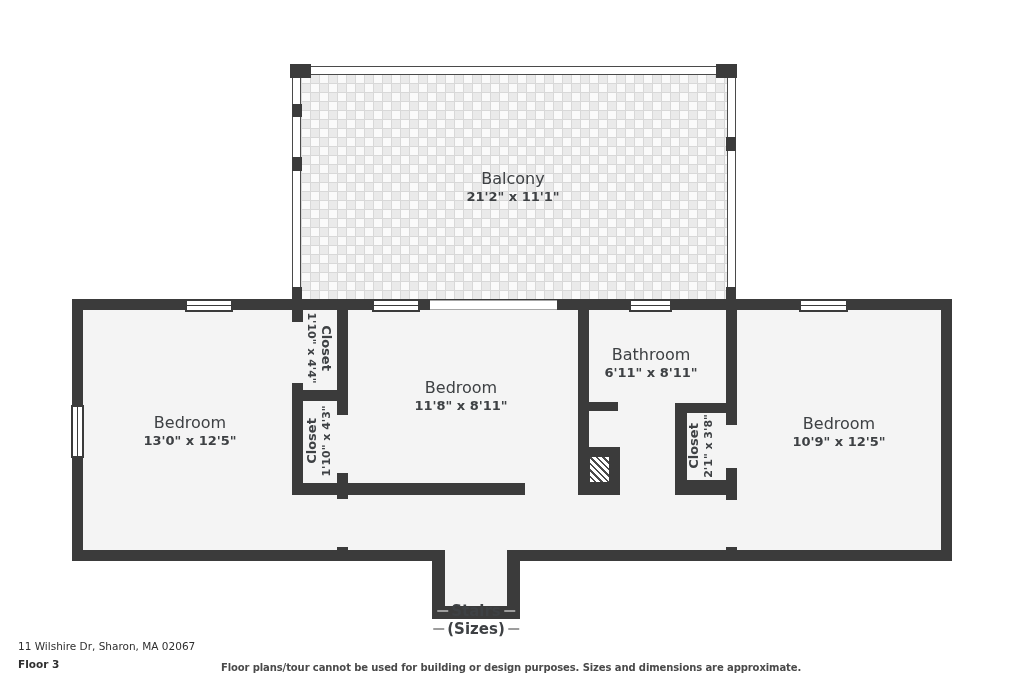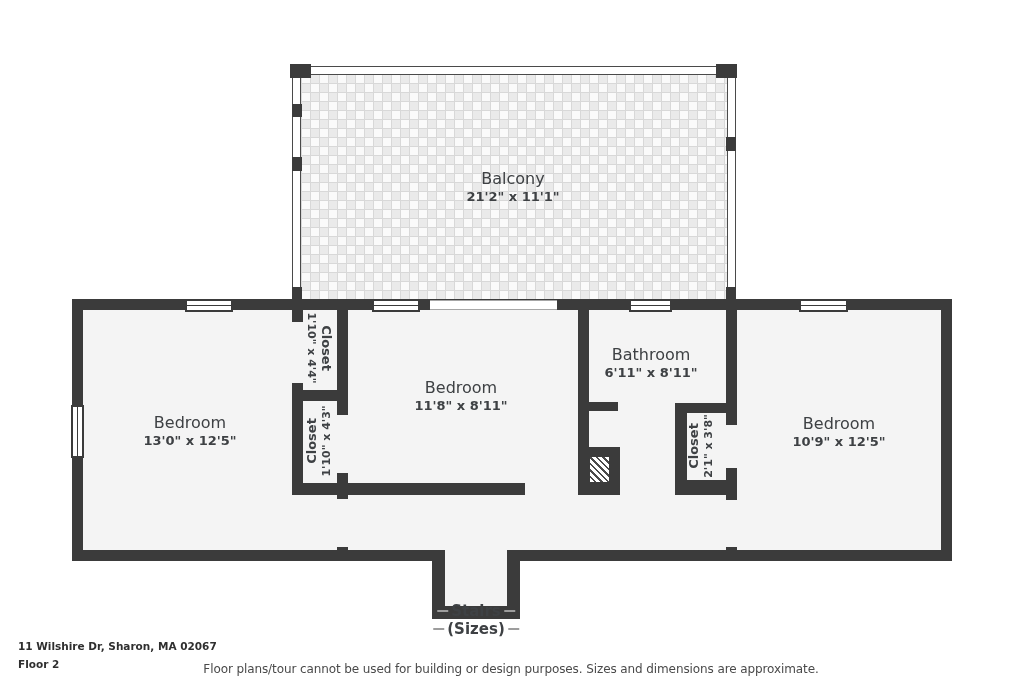--- a/index.html
+++ b/index.html
@@ -46,23 +46,23 @@
   .room-dims{font-size:13px;font-weight:bold;line-height:1.3;}
   .closet-label{position:absolute;display:flex;flex-direction:column;align-items:center;text-align:center;color:#3e4144;z-index:5;white-space:nowrap;}
   .rot-cw{transform:translate(-50%,-50%) rotate(90deg);}
   .rot-ccw{transform:translate(-50%,-50%) rotate(-90deg);}
   .closet-name{font-size:13px;font-weight:bold;line-height:1.15;}
   .closet-dims{font-size:11px;font-weight:bold;line-height:1.2;}
   .stairs-label{position:absolute;left:476px;top:620px;transform:translate(-50%,-50%);z-index:5;color:#3e4144;}
   .stairs-row{display:flex;align-items:center;justify-content:center;gap:3px;font-size:15px;font-weight:bold;line-height:1.2;white-space:nowrap;}
   .tread{width:11px;height:2px;background:#9d9d9d;flex:none;}
   
-  .footer-address{position:absolute;left:18px;top:640px;font-size:10.5px;font-weight:bold;color:#2f2f2f;z-index:6;}
+  .footer-address{position:absolute;left:18px;top:640px;font-size:10.5px;font-weight:normal;color:#2f2f2f;z-index:6;}
   .footer-floor{position:absolute;left:18px;top:658px;font-size:10.5px;font-weight:bold;color:#2f2f2f;z-index:6;}
-  .footer-disclaimer{position:absolute;left:511px;top:662px;transform:translateX(-50%);font-size:12px;font-weight:normal;color:#4a4a4a;letter-spacing:-0.1px;white-space:nowrap;z-index:6;}
+  .footer-disclaimer{position:absolute;left:511px;top:662px;transform:translateX(-50%);font-size:10px;font-weight:bold;color:#4a4a4a;letter-spacing:-0.1px;white-space:nowrap;z-index:6;}
 </style>
 </head>
 <body>
 
 <div class="rail" style="left:292px;top:66px;width:444px;height:9px;"></div>
 <div class="rail" style="left:292px;top:66px;width:9px;height:236px;"></div>
 <div class="rail" style="left:727px;top:66px;width:9px;height:236px;"></div>
 <div class="balcony-floor"></div>
 
 <div class="post" style="left:290px;top:64px;width:21px;height:14px;"></div>
@@ -150,14 +150,14 @@
     <span class="tread"></span>
   </div>
   <div class="stairs-row">
     <span class="tread"></span>
     <span>(Sizes)</span>
     <span class="tread"></span>
   </div>
 </div>
 
 <div class="footer-address">11 Wilshire Dr, Sharon, MA 02067</div>
-<div class="footer-floor">Floor 2</div>
+<div class="footer-floor">Floor 3</div>
 <div class="footer-disclaimer">Floor plans/tour cannot be used for building or design purposes. Sizes and dimensions are approximate.</div>
 
 </body></html>

